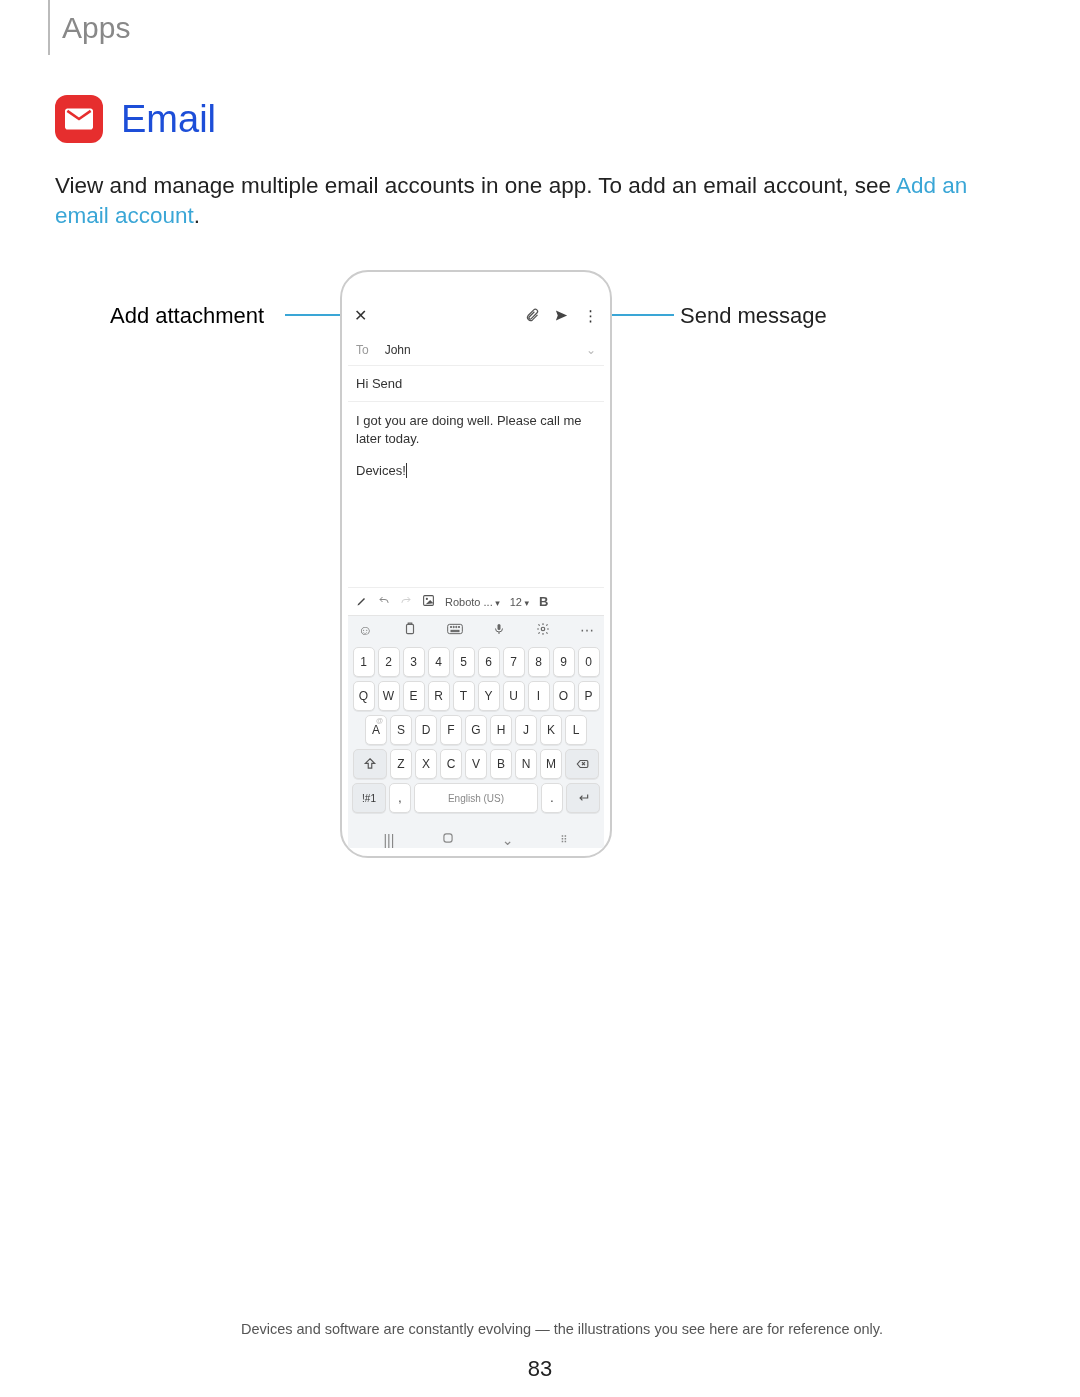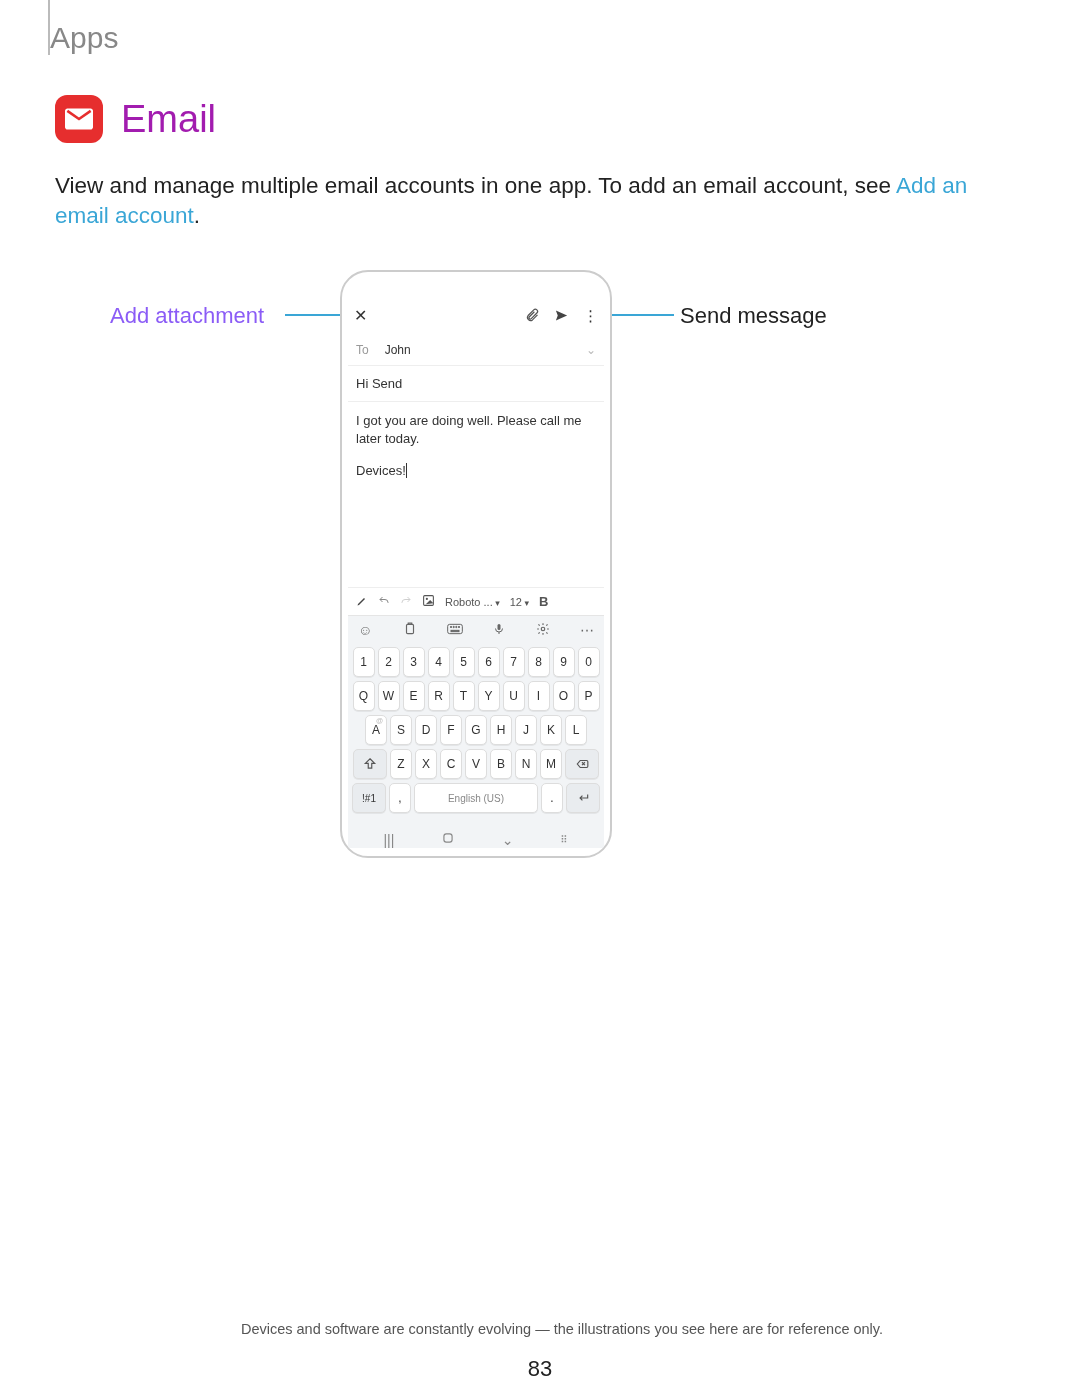--- a/index.html
+++ b/index.html
@@ -11,21 +11,22 @@
     position: relative;
     color: #222;
   }
   .header-bar {
     position: absolute;
     left: 48px;
     top: 0;
     height: 55px;
     border-left: 2px solid #bbb;
     display: flex;
-    align-items: flex-end;
+    align-items: center;
+    padding-left: 12px;
   }
   .header-title {
     font-size: 30px;
     color: #888;
     font-weight: 400;
   }
   .content {
     position: absolute;
     left: 55px;
     right: 55px;
@@ -42,21 +43,21 @@
     height: 48px;
     background: #e62e2e;
     border-radius: 12px;
     display: flex;
     align-items: center;
     justify-content: center;
   }
   .app-icon svg { width: 28px; height: 22px; }
   .email-title {
     font-size: 38px;
-    color: #a21caf;
+    color: #1d4ed8;
     font-weight: 400;
   }
   .desc {
     font-size: 22.5px;
     line-height: 1.35;
     color: #222;
   }
   .desc a { color: #3aa6d6; text-decoration: none; }
 
   .diagram {
@@ -64,21 +65,21 @@
     top: 270px;
     left: 0;
     right: 0;
     height: 620px;
   }
   .callout-left {
     position: absolute;
     left: 110px;
     top: 33px;
     font-size: 22px;
-    color: #8b5cf6;
+    color: #000000;
   }
   .callout-right {
     position: absolute;
     left: 680px;
     top: 33px;
     font-size: 22px;
     color: #222;
     text-align: center;
   }
   .leader-line {

